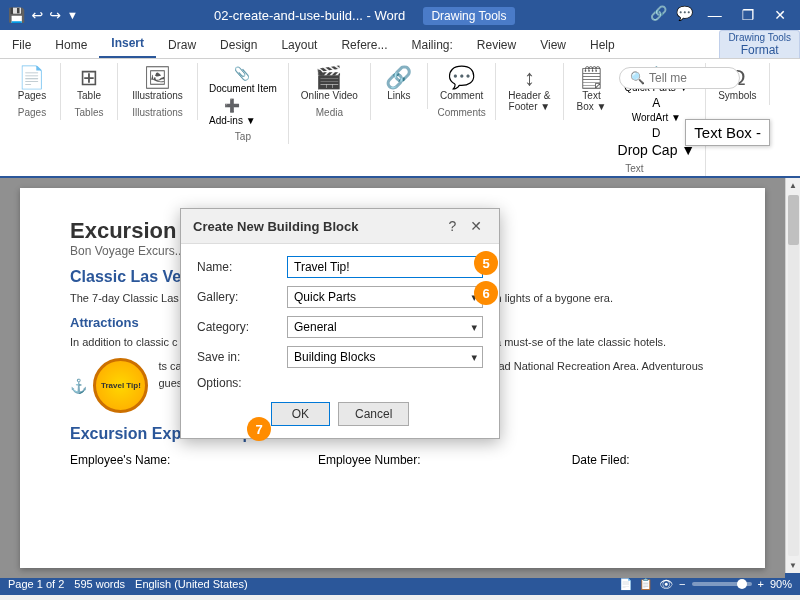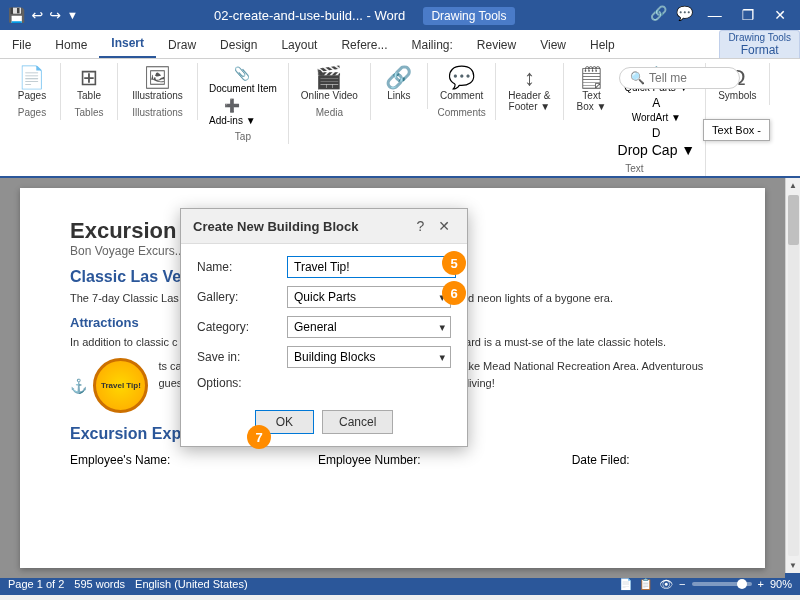--- a/index.html
+++ b/index.html
@@ -32,48 +32,48 @@
     
     .doc-title { font-size: 22px; font-weight: bold; color: #333; }
     .doc-subtitle { font-size: 12px; color: #666; margin-bottom: 10px; }
     .doc-section-title { font-size: 16px; color: #2b579a; font-weight: bold; margin: 8px 0 4px; }
     .doc-body { font-size: 11px; color: #333; line-height: 1.5; }
     .doc-section-title2 { font-size: 14px; color: #2b579a; font-weight: bold; margin: 8px 0 4px; }
     .attractions-row { display: flex; align-items: flex-start; gap: 10px; }
     .travel-tip-badge { background: #ffd700; border-radius: 50%; width: 50px; height: 50px; display: flex; flex-direction: column; align-items: center; justify-content: center; font-size: 8px; font-weight: bold; color: #333; flex-shrink: 0; position: relative; }
 
     .expense-table { width: 100%; border-collapse: collapse; margin-top: 10px; }
-    .dialog { position: absolute; top: 30px; left: 180px; background: white; border: 1px solid #aaa; box-shadow: 0 4px 16px rgba(0,0,0,0.3); width: 288px; z-index: 20; }
+    .dialog { position: absolute; top: 30px; left: 180px; background: white; border: 1px solid #aaa; box-shadow: 0 4px 16px rgba(0,0,0,0.3); width: 320px; z-index: 20; }
     .dialog-title-bar { background: #f0f0f0; padding: 8px 12px; display: flex; justify-content: space-between; align-items: center; border-bottom: 1px solid #ddd; }
     .dialog-title { font-size: 13px; font-weight: 600; color: #333; }
     .dialog-title-btns { display: flex; gap: 4px; }
     .dialog-title-btn { font-size: 14px; cursor: pointer; padding: 1px 5px; color: #555; }
     .dialog-body { padding: 12px 16px; }
     .dialog-row { display: flex; align-items: center; margin-bottom: 8px; }
     .dialog-label { width: 90px; font-size: 12px; color: #333; flex-shrink: 0; }
     .dialog-input { flex: 1; border: 1px solid #0078d7; padding: 3px 6px; font-size: 12px; outline: none; }
     .dialog-select-wrap { flex: 1; position: relative; display: flex; align-items: center; }
     .dialog-select-wrap select { width: 100%; border: 1px solid #aaa; padding: 3px 22px 3px 6px; font-size: 12px; background: white; appearance: none; -webkit-appearance: none; cursor: pointer; }
     .dialog-select-wrap::after { content: '▾'; position: absolute; right: 6px; top: 50%; transform: translateY(-50%); font-size: 11px; pointer-events: none; color: #333; }
     .dialog-textarea { flex: 1; border: 1px solid #aaa; padding: 3px 6px; font-size: 12px; height: 40px; resize: none; }
-    .dialog-buttons { display: flex; justify-content: center; gap: 8px; margin-top: 20px; }
+    .dialog-buttons { display: flex; justify-content: center; gap: 8px; margin-top: 12px; }
     .btn-ok { background: #e8e8e8; border: 1px solid #0078d7; padding: 4px 20px; font-size: 12px; cursor: pointer; color: #333; }
     .btn-cancel { background: #e8e8e8; border: 1px solid #aaa; padding: 4px 16px; font-size: 12px; cursor: pointer; color: #333; }
 
     
     .step-badge { background: #ff8c00; color: white; border-radius: 50%; width: 24px; height: 24px; display: inline-flex; align-items: center; justify-content: center; font-size: 13px; font-weight: bold; position: absolute; }
 
     
     .status-bar { background: #2b579a; color: white; height: 22px; display: flex; align-items: center; justify-content: space-between; padding: 0 8px; font-size: 11px; }
     .status-left { display: flex; gap: 10px; }
     .status-right { display: flex; align-items: center; gap: 6px; }
     .zoom-slider { width: 60px; height: 4px; background: rgba(255,255,255,0.4); border-radius: 2px; position: relative; }
     .zoom-thumb { width: 10px; height: 10px; background: white; border-radius: 50%; position: absolute; top: -3px; right: 5px; }
 
-    .textbox-label { position: absolute; right: 30px; top: 60px; background: white; border: 1px solid #aaa; padding: 4px 8px; font-size: 11px; white-space: nowrap; box-shadow: 1px 1px 4px rgba(0,0,0,0.2); }
+    .textbox-label { position: absolute; right: 30px; top: 60px; background: white; border: 1px solid #aaa; padding: 4px 8px; font-size: 15px; white-space: nowrap; box-shadow: 1px 1px 4px rgba(0,0,0,0.2); }
 
     .doc-wrapper { display: flex; height: 395px; }
   </style>
 </head>
 <body>
 
 <div class="title-bar">
   <div class="title-bar-left">
     <span style="color:white;cursor:pointer;font-size:14px;">💾</span>
     <span style="color:white;cursor:pointer;font-size:14px;">↩</span>

